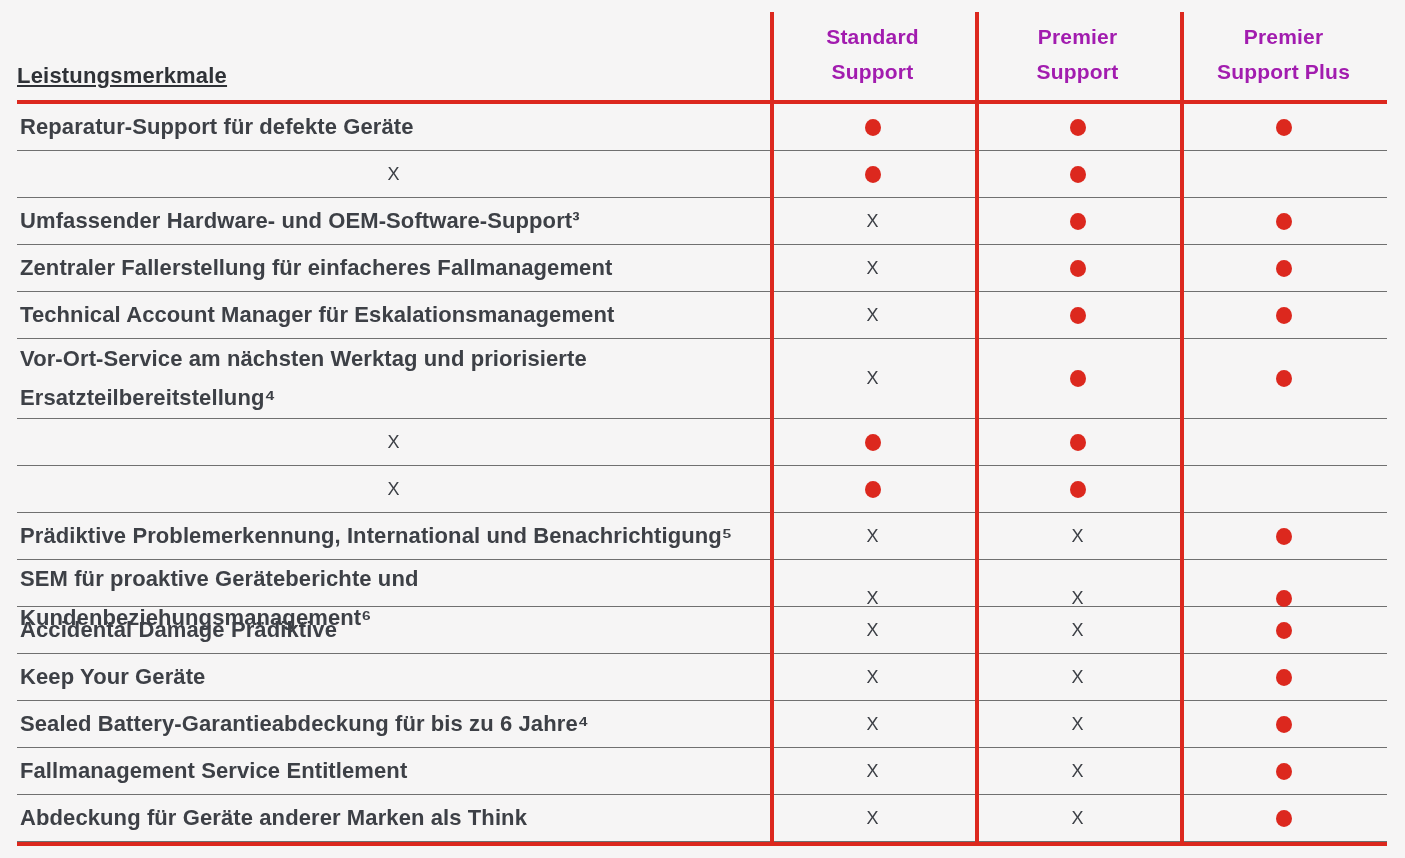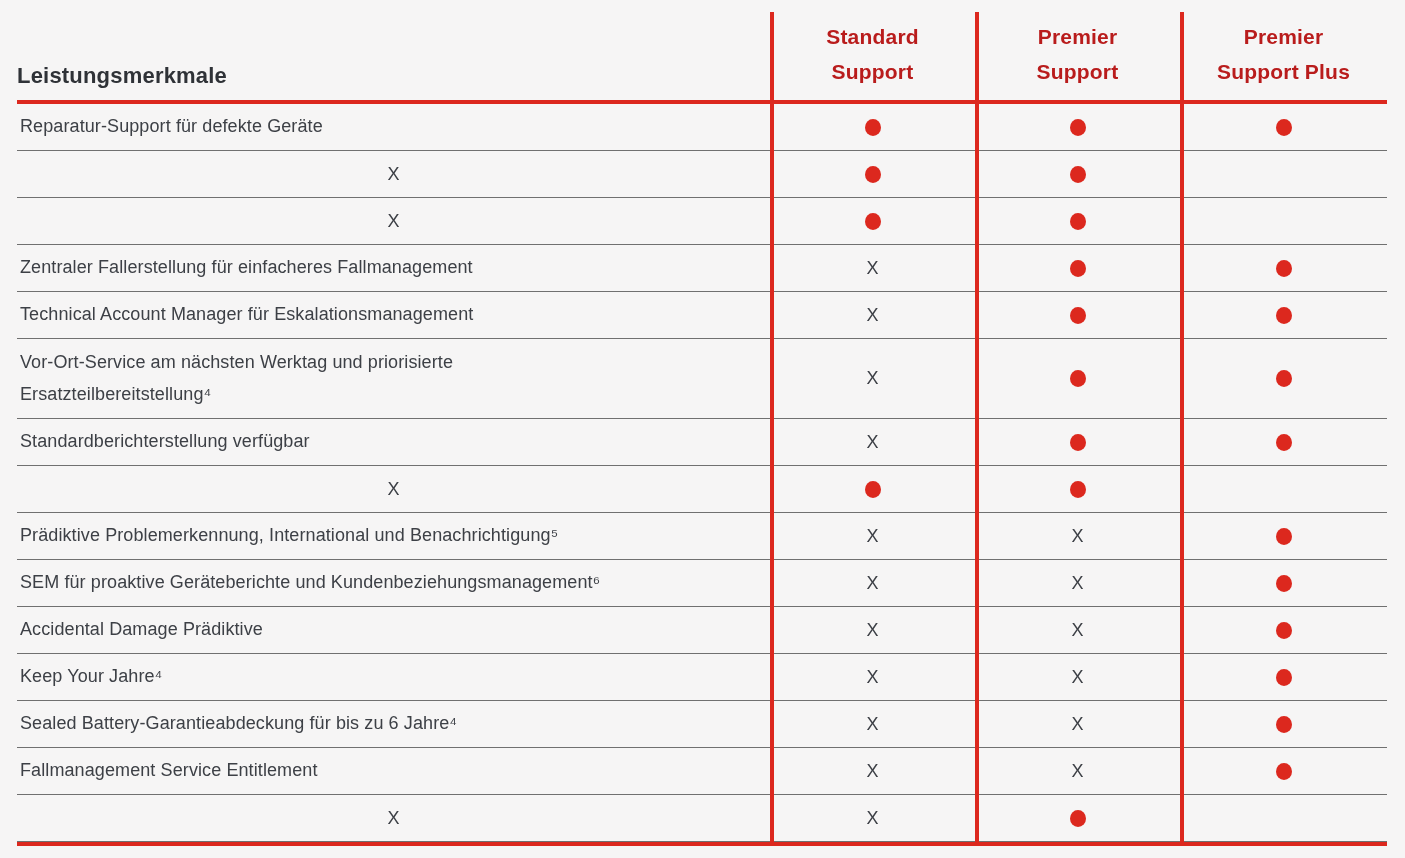--- a/index.html
+++ b/index.html
@@ -27,53 +27,55 @@
     border-bottom: 4px solid #dc281e;
   }
   .feature-header {
     display: flex;
     align-items: flex-end;
     padding-bottom: 11px;
     font-size: 22px;
     font-weight: bold;
     color: #2f3237;
     letter-spacing: 0.2px;
+    text-decoration: underline;
   }
   .col-header {
     display: flex;
     align-items: center;
     justify-content: center;
     text-align: center;
     font-size: 21px;
     font-weight: bold;
-    color: #b91c1c;
+    color: #a21caf;
     white-space: pre-line;
     line-height: 35px;
     padding-top: 8px;
     letter-spacing: 0.2px;
   }
   .row {
     display: grid;
     grid-template-columns: 753px 205px 205px 207px;
     height: 47px;
     box-sizing: border-box;
     border-bottom: 1px solid #707070;
   }
   .row.tall { height: 80px; }
   .row:last-child { border-bottom: none; }
   .table { border-bottom: 4px solid #dc281e; }
   .label {
     display: flex;
     align-items: center;
     padding-left: 3px;
-    font-size: 18px;
+    font-size: 22px;
     color: #3d4046;
     white-space: pre-line;
     line-height: 1.75;
     letter-spacing: 0.1px;
+    font-weight: bold;
   }
   .cell {
     display: flex;
     align-items: center;
     justify-content: center;
     font-size: 18px;
     color: #3d4046;
   }
   .cell.dot::before {
     content: "";
@@ -116,20 +118,21 @@
     <div class="cell dot"></div>
   </div>
 
   <div class="row">
     <div class="cell x">X</div>
     <div class="cell dot"></div>
     <div class="cell dot"></div>
   </div>
 
   <div class="row">
+    <div class="label">Umfassender Hardware- und OEM-Software-Support³</div>
     <div class="cell x">X</div>
     <div class="cell dot"></div>
     <div class="cell dot"></div>
   </div>
 
   <div class="row">
     <div class="label">Zentraler Fallerstellung für einfacheres Fallmanagement</div>
     <div class="cell x">X</div>
     <div class="cell dot"></div>
     <div class="cell dot"></div>
@@ -144,21 +147,20 @@
 
   <div class="row tall">
     <div class="label">Vor-Ort-Service am nächsten Werktag und priorisierte
 Ersatzteilbereitstellung⁴</div>
     <div class="cell x">X</div>
     <div class="cell dot"></div>
     <div class="cell dot"></div>
   </div>
 
   <div class="row">
-    <div class="label">Standardberichterstellung verfügbar</div>
     <div class="cell x">X</div>
     <div class="cell dot"></div>
     <div class="cell dot"></div>
   </div>
 
   <div class="row">
     <div class="cell x">X</div>
     <div class="cell dot"></div>
     <div class="cell dot"></div>
   </div>
@@ -178,41 +180,42 @@
   </div>
 
   <div class="row">
     <div class="label">Accidental Damage Prädiktive</div>
     <div class="cell x">X</div>
     <div class="cell x">X</div>
     <div class="cell dot"></div>
   </div>
 
   <div class="row">
-    <div class="label">Keep Your Jahre⁴</div>
+    <div class="label">Keep Your Geräte</div>
     <div class="cell x">X</div>
     <div class="cell x">X</div>
     <div class="cell dot"></div>
   </div>
 
   <div class="row">
     <div class="label">Sealed Battery-Garantieabdeckung für bis zu 6 Jahre⁴</div>
     <div class="cell x">X</div>
     <div class="cell x">X</div>
     <div class="cell dot"></div>
   </div>
 
   <div class="row">
     <div class="label">Fallmanagement Service Entitlement</div>
     <div class="cell x">X</div>
     <div class="cell x">X</div>
     <div class="cell dot"></div>
   </div>
 
   <div class="row">
+    <div class="label">Abdeckung für Geräte anderer Marken als Think</div>
     <div class="cell x">X</div>
     <div class="cell x">X</div>
     <div class="cell dot"></div>
   </div>
 
   <div class="vline v1"></div>
   <div class="vline v2"></div>
   <div class="vline v3"></div>
 
 </div>

